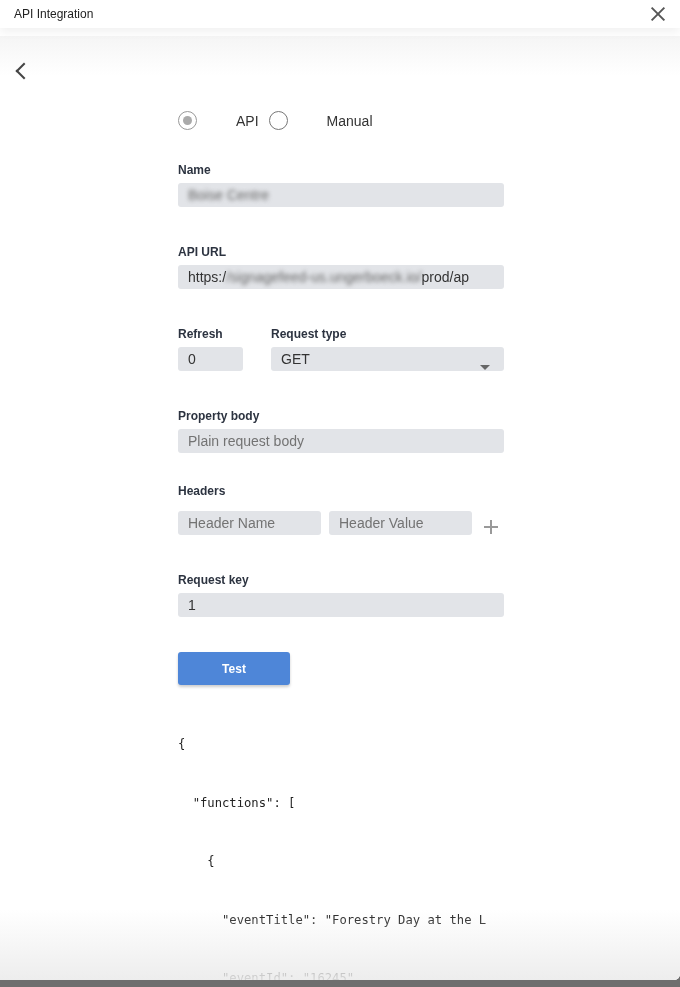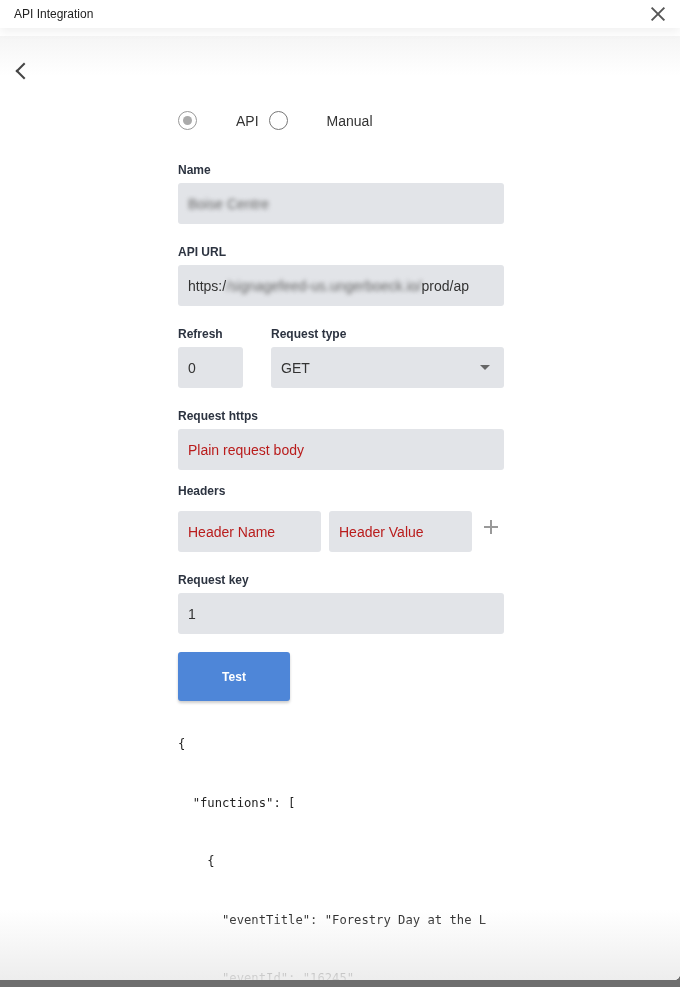--- a/index.html
+++ b/index.html
@@ -16,29 +16,29 @@
   .back-icon { position: absolute; left: 14px; top: 26px; width: 14px; height: 18px; cursor: pointer; }
   .back-icon::before { content: ""; position: absolute; left: 4px; top: 3px; width: 10px; height: 10px; border-left: 2px solid #444; border-bottom: 2px solid #444; transform: rotate(45deg); }
   .save-btn { position: absolute; left: 555px; top: 18px; width: 112px; height: 33px; background: #4e86d8; color: #fff; font-weight: bold; font-size: 12px; border: none; border-radius: 3px; box-shadow: 0 2px 3px rgba(0,0,0,0.2); display: flex; align-items: center; justify-content: center; cursor: pointer; }
   .form { position: absolute; left: 178px; top: 0; width: 326px; }
   .radios { position: absolute; top: 75px; left: 0; display: flex; align-items: center; font-size: 14px; color: #333; }
   .radio { display: flex; align-items: center; margin-right: 10px; cursor: pointer; gap: 33px; }
   .radio .circle { width: 19px; height: 19px; border-radius: 50%; border: 1.5px solid #777; margin-right: 6px; position: relative; background: #fff; }
   .radio.checked .circle { border-color: #999; }
   .radio.checked .circle::after { content: ""; position: absolute; left: 3.5px; top: 3.5px; width: 9px; height: 9px; border-radius: 50%; background: #aaa; }
   .label { position: absolute; left: 0; font-size: 12px; font-weight: bold; color: #2c3340; }
-  .field { position: absolute; left: 0; height: 41px; background: #e2e4e8; border-radius: 3px; font-size: 14px; color: #333; display: flex; align-items: center; padding: 0 10px; white-space: nowrap; overflow: hidden; }
-  .field.placeholder { color: #b91c1c; }
+  .field { position: absolute; left: 0; height: 24px; background: #e2e4e8; border-radius: 3px; font-size: 14px; color: #333; display: flex; align-items: center; padding: 0 10px; white-space: nowrap; overflow: hidden; }
+  .field.placeholder { color: #737373; }
   .blur { filter: blur(2.2px); color: #666; }
   .dropdown-arrow { position: absolute; right: 14px; top: 18px; width: 0; height: 0; border-left: 5px solid transparent; border-right: 5px solid transparent; border-top: 5px solid #666; }
   .plus-icon { position: absolute; left: 306px; top: 484px; width: 14px; height: 14px; cursor: pointer; }
   .plus-icon::before, .plus-icon::after { content: ""; position: absolute; background: #999; }
   .plus-icon::before { left: 6px; top: 0; width: 1.5px; height: 14px; }
   .plus-icon::after { left: 0; top: 6px; width: 14px; height: 1.5px; }
-  .test-btn { position: absolute; left: 0; top: 616px; width: 112px; height: 49px; background: #4e86d8; color: #fff; font-weight: bold; font-size: 12px; border: none; border-radius: 3px; box-shadow: 0 2px 3px rgba(0,0,0,0.2); display: flex; align-items: center; justify-content: center; cursor: pointer; }
+  .test-btn { position: absolute; left: 0; top: 616px; width: 112px; height: 33px; background: #4e86d8; color: #fff; font-weight: bold; font-size: 12px; border: none; border-radius: 3px; box-shadow: 0 2px 3px rgba(0,0,0,0.2); display: flex; align-items: center; justify-content: center; cursor: pointer; }
   .json { position: absolute; left: 178px; top: 660px; width: 326px; overflow: hidden; font-family: "DejaVu Sans Mono", monospace; font-size: 12.2px; line-height: 19.5px; color: #222; white-space: pre; }
   .fade { position: absolute; left: 0; right: 0; bottom: 0; height: 70px; background: linear-gradient(rgba(255,255,255,0), rgba(235,235,235,0.9)); pointer-events: none; }
 </style>
 </head>
 <body>
 
 <div class="dialog">
   <div class="titlebar">
     <span class="title">API Integration</span>
     <span class="close-icon"></span>
@@ -75,21 +75,21 @@
       <div class="field" style="top:311px;width:65px">
         <span>0</span>
       </div>
 
       <span class="label" style="top:291px;left:93px">Request type</span>
       <div class="field" style="top:311px;left:93px;width:233px">
         <span>GET</span>
         <span class="dropdown-arrow"></span>
       </div>
 
-      <span class="label" style="top:373px">Request https</span>
+      <span class="label" style="top:373px">Property body</span>
       <div class="field placeholder" style="top:393px;width:326px">
         <span>Plain request body</span>
       </div>
 
       <span class="label" style="top:448px">Headers</span>
       <div class="field placeholder" style="top:475px;width:143px">
         <span>Header Name</span>
       </div>
       <div class="field placeholder" style="top:475px;left:151px;width:143px">
         <span>Header Value</span>

